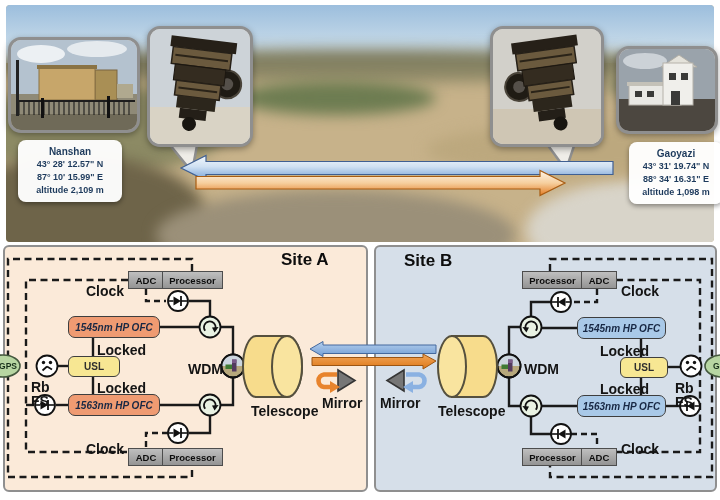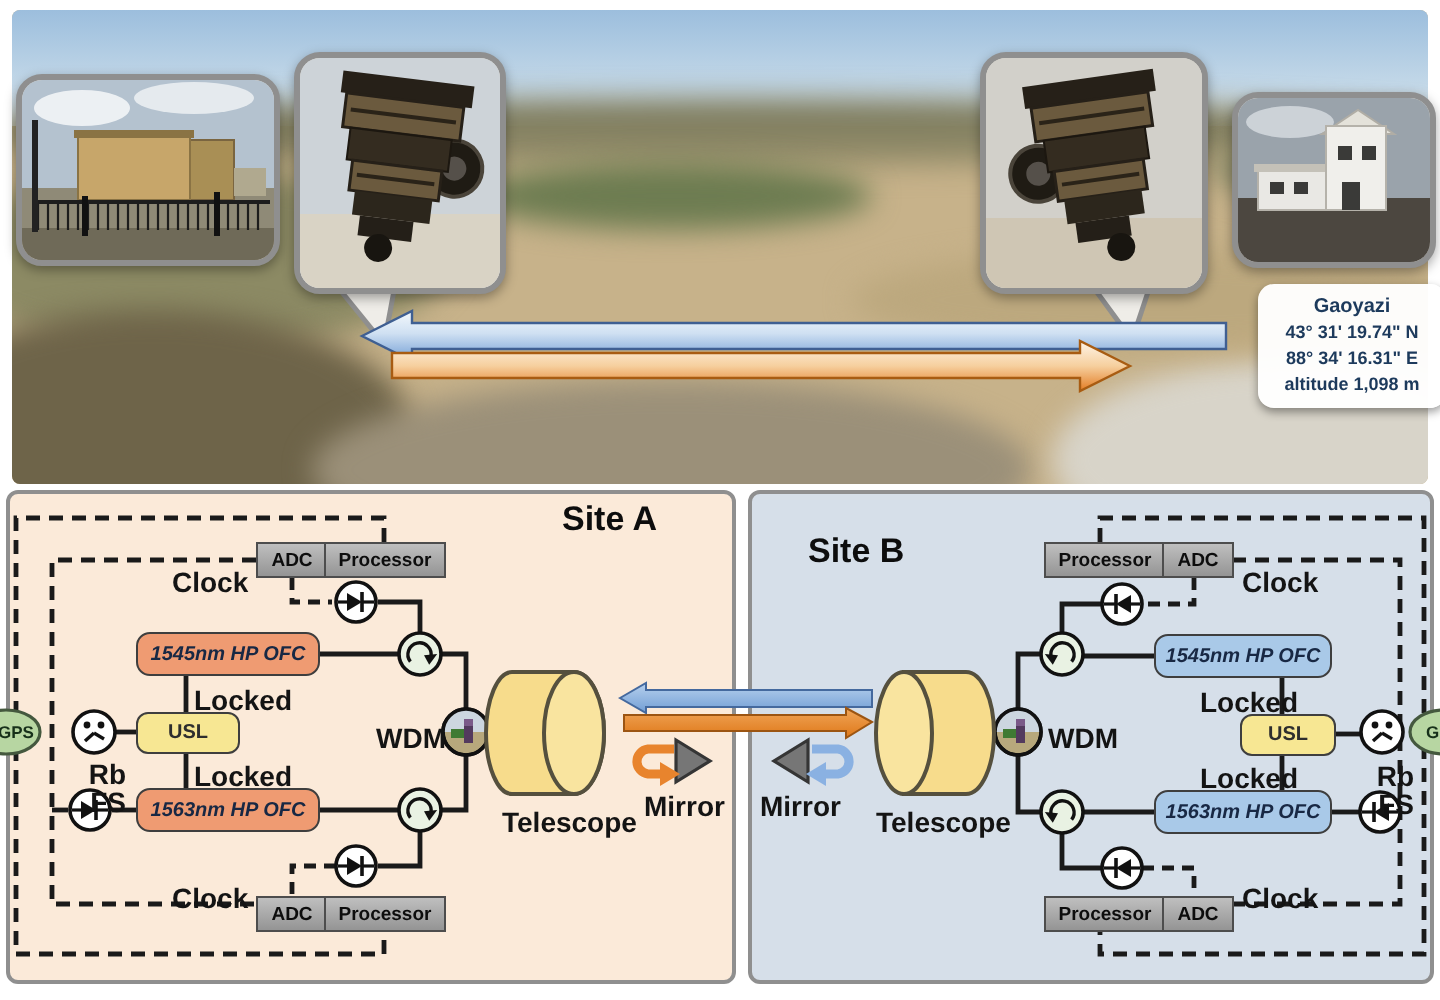--- a/index.html
+++ b/index.html
@@ -32,21 +32,21 @@
   .ttl{position:absolute;font-size:17px;font-weight:bold;color:#0d0d0d;z-index:3;}
   .box{position:absolute;display:flex;align-items:center;justify-content:center;
        box-sizing:border-box;z-index:3;}
   .gbox{background:linear-gradient(180deg,#bfbfbf,#949494);border:1.6px solid #4d4d4d;
         font-weight:bold;font-size:9.5px;color:#0d0d0d;}
   .ofc{border:1.6px solid #3e3e3e;border-radius:7px;font-weight:bold;font-size:10px;color:#182844;font-style:italic;}
   .ofc-a{background:#ef9b72;}
   .ofc-b{background:#a9c9e8;}
   .uslbox{border:1.6px solid #3e3e3e;border-radius:6px;background:#f7e793;
           font-weight:bold;font-size:10px;color:#2e2e2e;}
-  .tr{text-align:right;} .tc{text-align:right;}
+  .tr{text-align:right;} .tc{text-align:left;}
 </style>
 </head>
 <body>
 
 <div id="page">
 
   <div class="photo">
     <div class="sky"></div>
     <div class="tblob" style="left:-30px;top:44px;width:780px;height:34px;background:linear-gradient(180deg,#74755a,#98906c);"></div>
     <div class="tblob" style="left:230px;top:76px;width:200px;height:34px;background:#6d7c51;"></div>
@@ -172,20 +172,26 @@
       <polygon points="42,18 60,6 78,18" fill="#e4e2da" stroke="#b0ada5" stroke-width="1"></polygon>
       <rect x="44" y="14" width="30" height="42" fill="#f0efeb" stroke="#b5b2aa" stroke-width="1"></rect>
       <rect x="50" y="24" width="7" height="7" fill="#3a3a38"></rect>
       <rect x="62" y="24" width="7" height="7" fill="#3a3a38"></rect>
       <rect x="16" y="42" width="7" height="6" fill="#3a3a38"></rect>
       <rect x="28" y="42" width="7" height="6" fill="#3a3a38"></rect>
       <rect x="52" y="42" width="9" height="14" fill="#3a3a38"></rect>
     </svg>
   </div>
 
+  <div class="geo" style="left:18px;top:140px;width:100px;">
+    <div class="nm">Nanshan</div>
+    <div>43° 28' 12.57" N</div>
+    <div>87° 10' 15.99" E</div>
+    <div>altitude 2,109 m</div>
+  </div>
   <div class="geo" style="left:629px;top:142px;width:90px;">
     <div class="nm">Gaoyazi</div>
     <div>43° 31' 19.74" N</div>
     <div>88° 34' 16.31" E</div>
     <div>altitude 1,098 m</div>
   </div>
 
   <div class="panel panel-a"></div>
   <div class="panel panel-b"></div>
 
@@ -318,21 +324,21 @@
   <div class="lbl tc" style="left:31px;top:380px;width:32px;">Rb FS</div>
   <div class="lbl" style="left:97px;top:381px;">Locked</div>
   <div class="box ofc ofc-a" style="left:68px;top:394px;width:92px;height:22px;">1563nm HP OFC</div>
   <div class="lbl tr" style="left:86px;top:442px;width:38px;">Clock</div>
   <div class="box gbox" style="left:128px;top:448px;width:36px;height:18px;">ADC</div>
   <div class="box gbox" style="left:162px;top:448px;width:61px;height:18px;">Processor</div>
   <div class="lbl tr" style="left:188px;top:362px;width:30px;">WDM</div>
   <div class="lbl tc" style="left:251px;top:404px;width:56px;">Telescope</div>
   <div class="lbl tc" style="left:322px;top:396px;width:34px;">Mirror</div>
 
-  <div class="ttl" style="left:404px;top:266px;">Site B</div>
+  <div class="ttl" style="left:404px;top:251px;">Site B</div>
   <div class="box gbox" style="left:522px;top:271px;width:61px;height:18px;">Processor</div>
   <div class="box gbox" style="left:581px;top:271px;width:36px;height:18px;">ADC</div>
   <div class="lbl" style="left:621px;top:284px;width:38px;">Clock</div>
   <div class="box ofc ofc-b" style="left:577px;top:317px;width:89px;height:22px;">1545nm HP OFC</div>
   <div class="lbl tr" style="left:600px;top:344px;width:38px;">Locked</div>
   <div class="box uslbox" style="left:620px;top:357px;width:48px;height:21px;">USL</div>
   <div class="lbl tc" style="left:675px;top:381px;width:32px;">Rb FS</div>
   <div class="lbl tr" style="left:600px;top:382px;width:38px;">Locked</div>
   <div class="box ofc ofc-b" style="left:577px;top:395px;width:89px;height:22px;">1563nm HP OFC</div>
   <div class="lbl" style="left:621px;top:442px;width:38px;">Clock</div>

